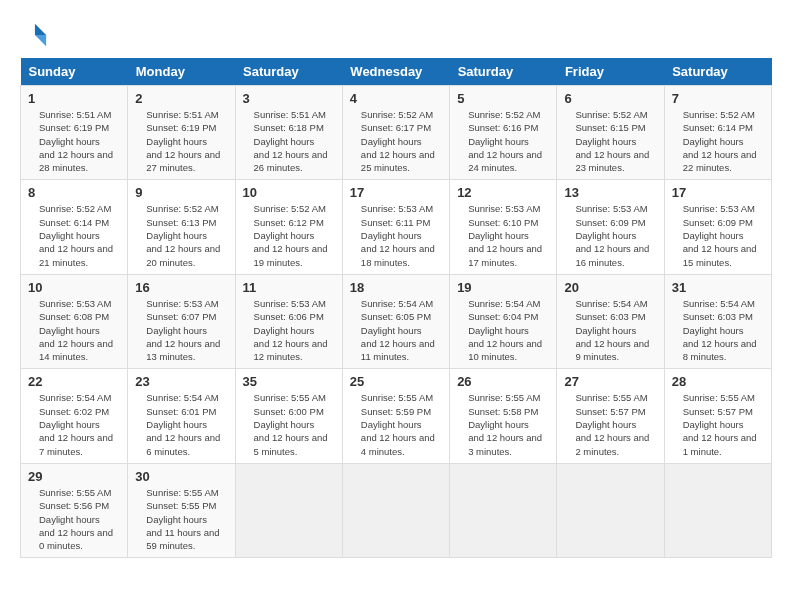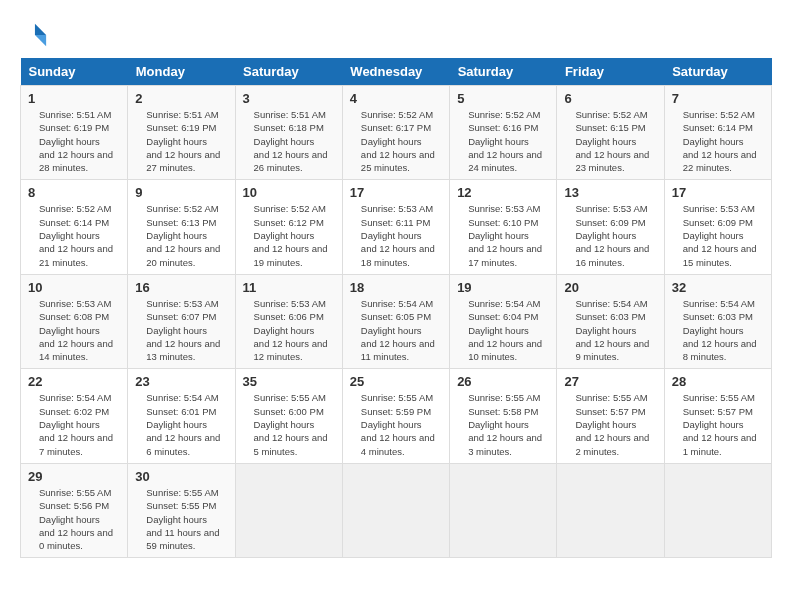--- a/index.html
+++ b/index.html
@@ -301,21 +301,21 @@
         <td>
         <span class="day-num">20</span>
         <div class="day-info">
           Sunrise: 5:54 AM<br>
           Sunset: 6:03 PM<br>
           Daylight hours<br>
           and 12 hours and 9 minutes.
         </div>
       </td>
         <td>
-        <span class="day-num">32</span>
+        <span class="day-num">31</span>
         <div class="day-info">
           Sunrise: 5:54 AM<br>
           Sunset: 6:03 PM<br>
           Daylight hours<br>
           and 12 hours and 8 minutes.
         </div>
       </td>
       </tr>
       <tr>
         <td>

